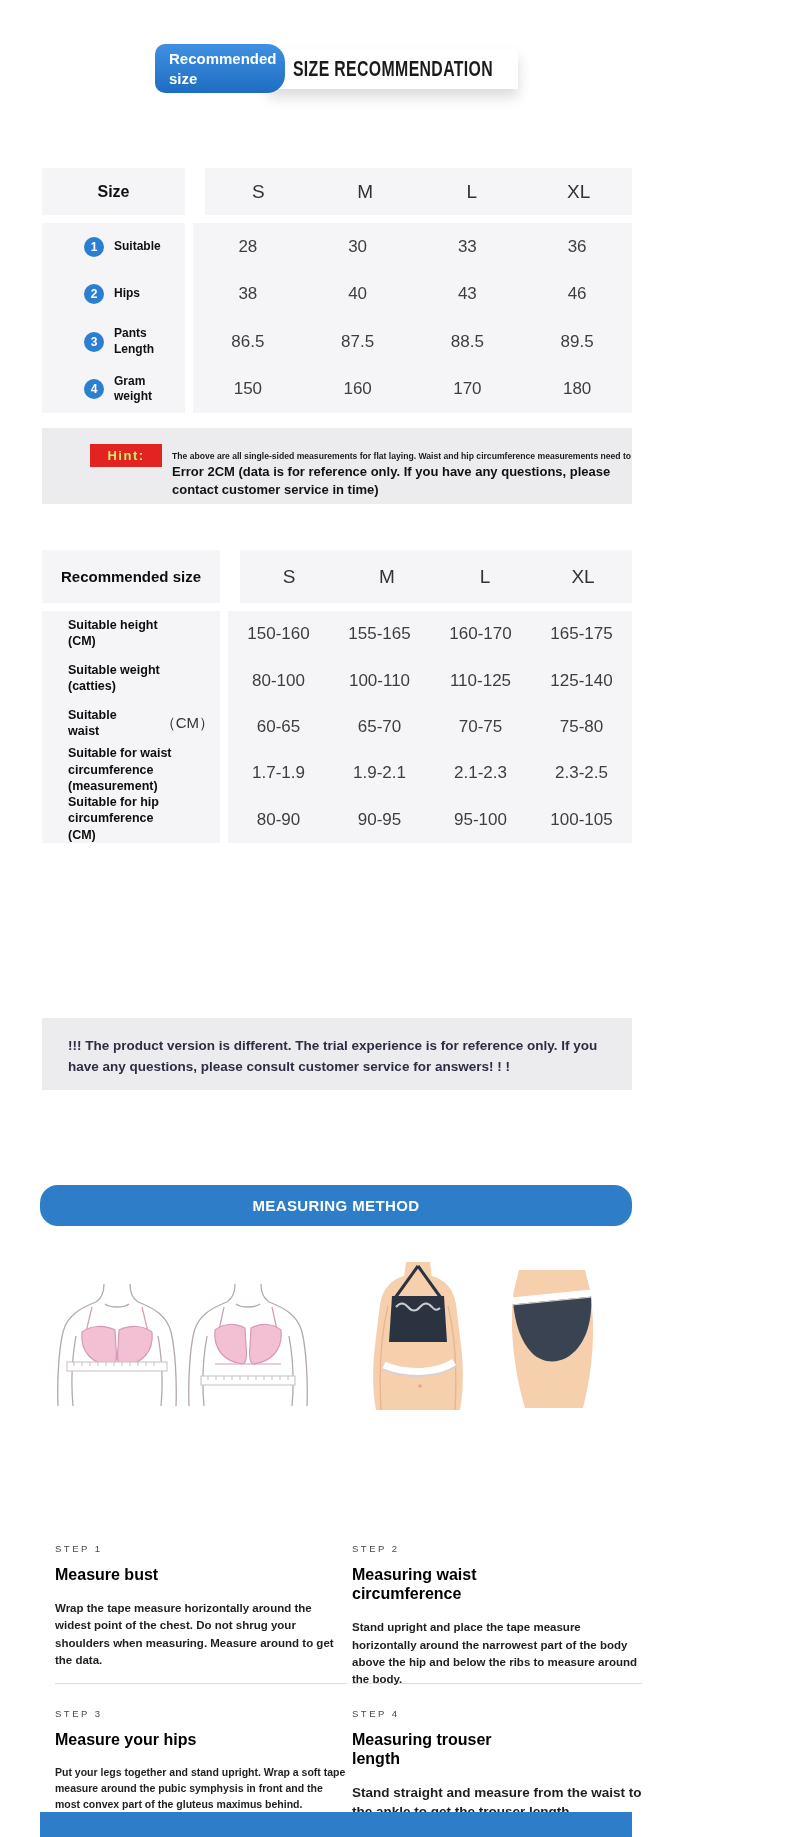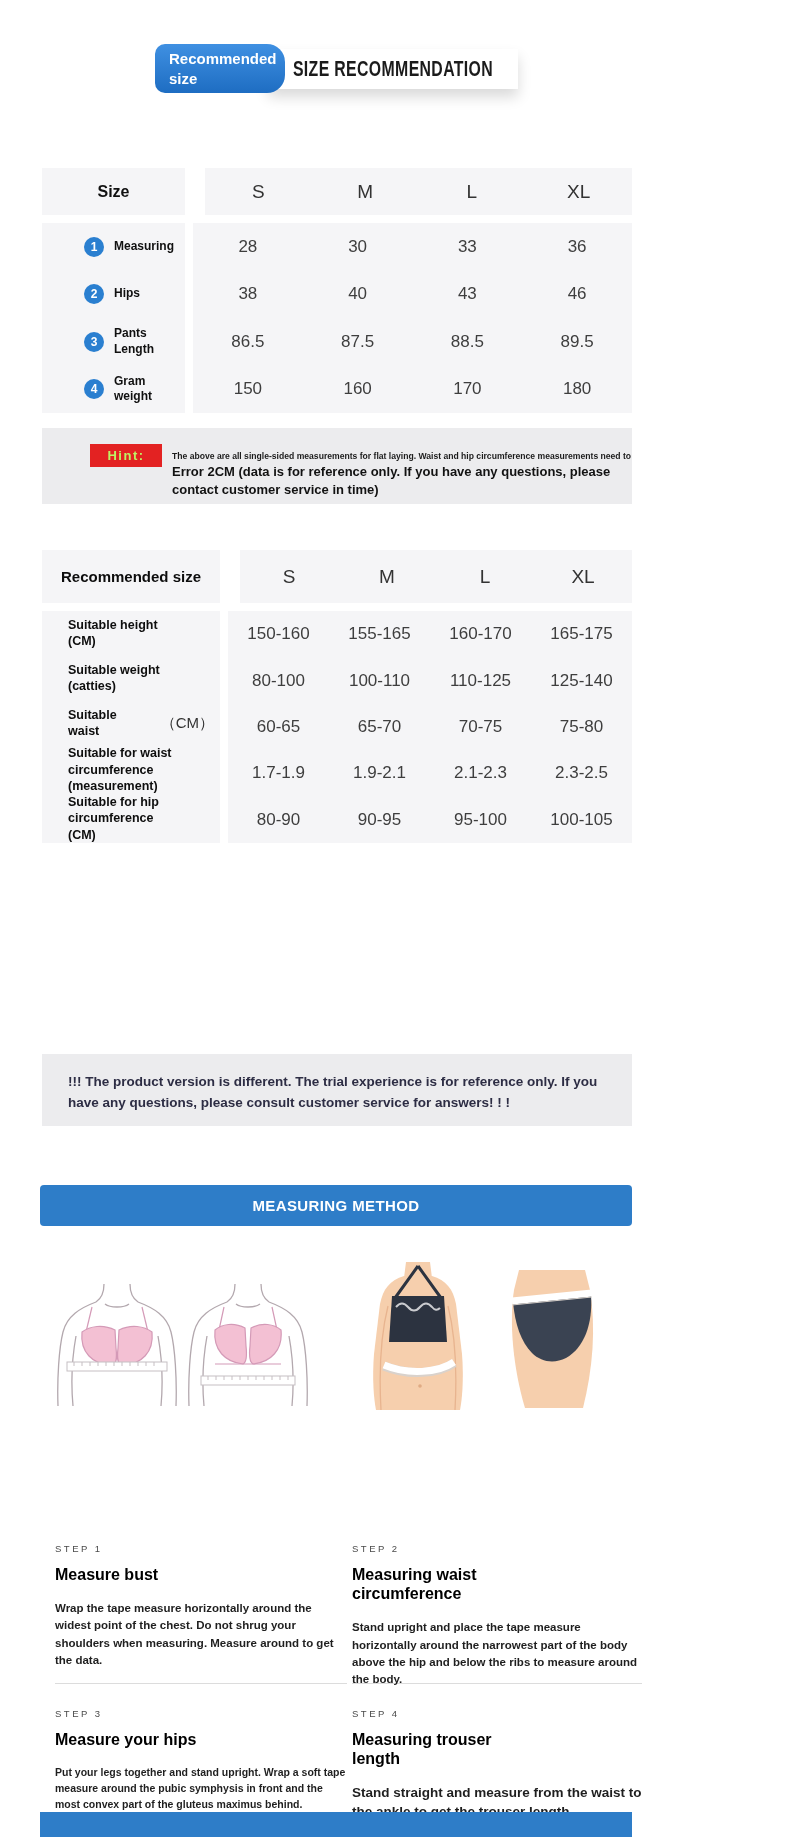--- a/index.html
+++ b/index.html
@@ -52,25 +52,25 @@
   .t2-head { top:550px; height:53px; }
   .t2-head .corner { width:178px; font-size:15px; font-weight:700; color:#0d0d0d; }
   .t2-body { top:611px; height:232px; }
   .t2-body .t-labels { width:178px; }
   .t2-body .lrow { flex:1; display:flex; align-items:center; padding-left:26px; padding-right:6px; }
   .t2-body .lrow b { font-size:12.5px; color:#0e0e0e; line-height:1.3; max-width:110px; }
   .t2-body .lrow .suffix { font-weight:400; font-size:15px; color:#333; margin-left:12px; white-space:nowrap; }
 
   
   .notice { position:absolute; left:42px; top:1018px; width:590px; height:72px; background:#ececee;
-            padding:18px 26px 0 26px; font-size:13.5px; font-weight:700; color:#2d2d44; line-height:1.55;margin-top:36px; }
+            padding:18px 26px 0 26px; font-size:13.5px; font-weight:700; color:#2d2d44; line-height:1.55; }
 
   
   .banner { position:absolute; left:40px; top:1185px; width:592px; height:41px; background:#2e7dc8;
-            border-radius:4px; display:flex; align-items:center; justify-content:center;
+            border-radius:18px; display:flex; align-items:center; justify-content:center;
             color:#fff; font-weight:700; font-size:15px; letter-spacing:.4px; }
 
   
   .figs { position:absolute; left:40px; top:1262px; width:592px; height:150px; }
   .figs svg { position:absolute; }
   .fig1 { left:12px;  top:22px; width:130px; height:122px; }
   .fig2 { left:143px; top:22px; width:130px; height:122px; }
   .fig3 { left:328px; top:0;    width:100px; height:148px; }
   .fig4 { left:465px; top:8px;  width:92px;  height:138px; }
 
@@ -108,21 +108,21 @@
       <span>S</span>
       <span>M</span>
       <span>L</span>
       <span>XL</span>
     </div>
   </div>
   <div class="t-body t1-body">
     <div class="t-labels">
       <div class="lrow">
         <span class="num-circle">1</span>
-        <b>Measuring</b>
+        <b>Suitable</b>
       </div>
       <div class="lrow">
         <span class="num-circle">2</span>
         <b>Hips</b>
       </div>
       <div class="lrow">
         <span class="num-circle">3</span>
         <b>Pants Length</b>
       </div>
       <div class="lrow">

